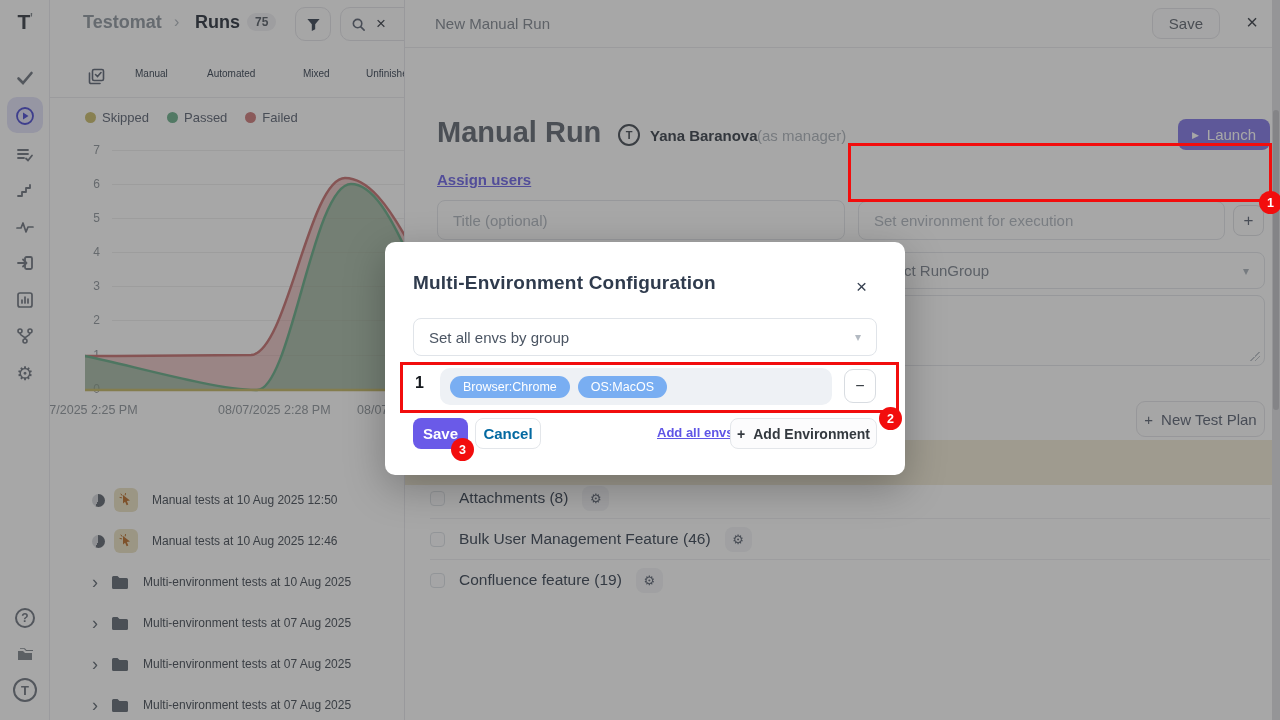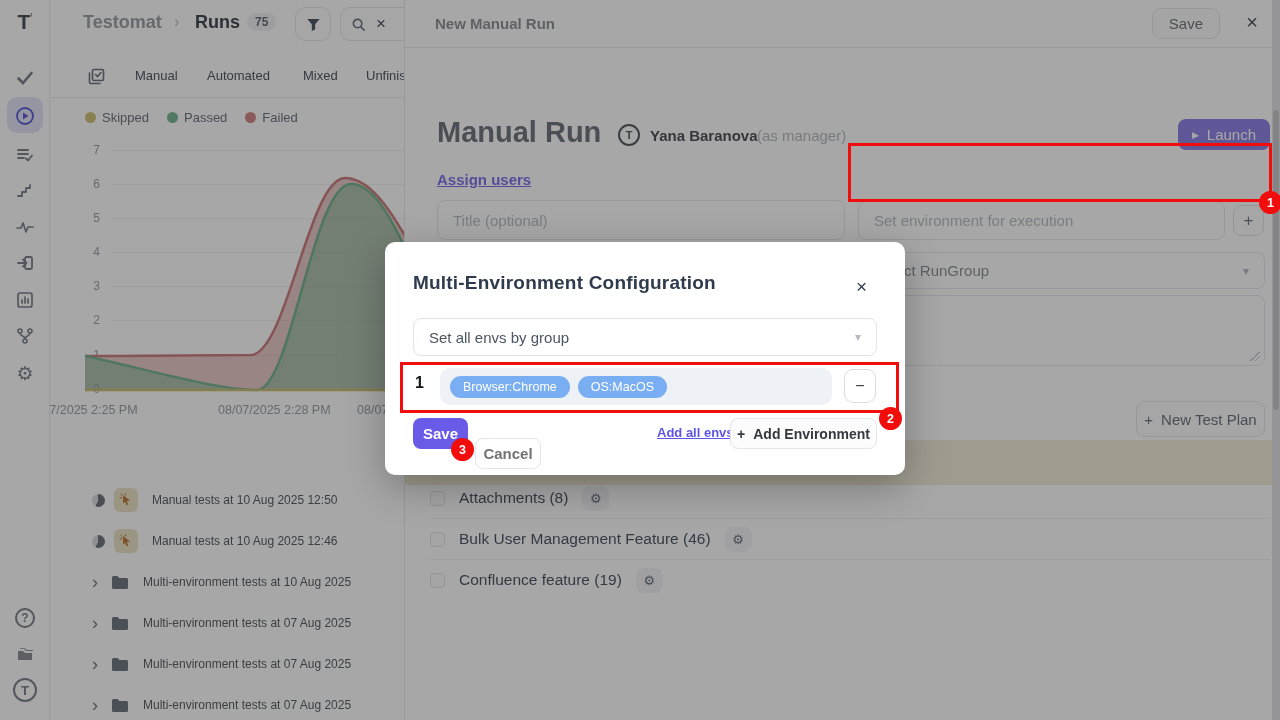--- a/index.html
+++ b/index.html
@@ -22,39 +22,39 @@
   
   .runs-panel{left:50px;top:0;width:355px;height:720px;background:#fff;border-right:1px solid #e9e9ee;overflow:hidden;}
   .crumb-app{left:33px;top:12px;font-size:18px;font-weight:700;color:#9aa1a9;}
   .crumb-sep{left:124px;top:13px;font-size:16px;color:#b6bcc3;}
   .crumb-page{left:145px;top:12px;font-size:18px;font-weight:800;color:#3f4650;}
   .count-badge{left:197px;top:13px;background:#f1f1f4;border-radius:10px;padding:2px 8px;font-size:12px;font-weight:600;color:#666c75;}
   .filter-btn{left:245px;top:7px;width:36px;height:34px;border:1px solid #e7e7eb;border-radius:10px;display:flex;align-items:center;justify-content:center;background:#fdfdfe;}
   .search-box{left:290px;top:7px;width:80px;height:34px;border:1px solid #e7e7eb;border-radius:10px;background:#fdfdfe;display:flex;align-items:center;gap:10px;padding-left:10px;}
   .search-x{font-size:17px;color:#4a4f57;}
   .tabs-row{left:0;top:58px;width:355px;height:38px;}
-  .tab{font-size:13px;color:#4b5563;}
+  .tab{font-size:10px;color:#4b5563;}
   .panel-divider{left:0;top:97px;width:355px;border-top:1px solid #ececef;}
   .legend{left:35px;top:110px;display:flex;gap:18px;align-items:flex-end;}
   .lg-item{display:flex;gap:6px;align-items:center;font-size:13px;color:#6b7280;}
   .lg-dot{width:11px;height:11px;border-radius:50%;}
   .grid-line{left:62px;width:293px;border-top:1px solid #efefef;}
   .ytick{left:20px;width:30px;text-align:right;font-size:12px;color:#9aa0a6;}
   .xtick{top:403px;font-size:12.5px;color:#9aa0a6;white-space:nowrap;}
   .run-row{left:0;width:370px;height:40px;display:flex;align-items:center;}
   .run-label{font-size:12px;color:#565d66;white-space:nowrap;}
   .pie-ic{width:13px;height:13px;border-radius:50%;background:conic-gradient(#6e747d 0 210deg,#d9dce0 210deg 360deg);margin-left:42px;flex:0 0 auto;}
   .man-ic{width:24px;height:24px;border-radius:6px;background:#ede5c8;margin:0 14px 0 9px;display:flex;align-items:center;justify-content:center;flex:0 0 auto;}
   .chev{margin-left:42px;font-size:18px;color:#6f7781;line-height:1;flex:0 0 auto;}
   .fold-ic{margin:0 14px 0 13px;flex:0 0 auto;display:flex;}
 
   
   .main-panel{left:405px;top:0;width:875px;height:720px;background:#fff;}
   .drawer-bar{left:405px;top:0;width:875px;height:48px;border-bottom:1px solid #ececf0;background:#fff;}
-  .drawer-title{left:30px;top:15px;font-size:15px;color:#8d939c;font-weight:bold;}
+  .drawer-title{left:30px;top:15px;font-size:15px;color:#8d939c;}
   .save-top{right:60px;top:8px;height:31px;padding:0 16px;border:1px solid #e7e7eb;border-radius:9px;background:#fcfcfd;font-size:15px;color:#6f757e;display:flex;align-items:center;}
   .close-top{right:22px;top:12px;font-size:20px;color:#4a4f57;line-height:1;}
   .big-title{left:32px;top:68px;font-size:29px;font-weight:700;color:#70767f;}
   .owner-avatar{left:213px;top:76px;width:22px;height:22px;border-radius:50%;border:2px solid #555b63;display:flex;align-items:center;justify-content:center;font-size:11px;font-weight:800;color:#555b63;}
   .owner-name{left:245px;top:79px;font-size:15px;font-weight:800;color:#4a515a;}
   .owner-role{left:352px;top:79px;font-size:15px;color:#b4bac1;}
   .launch-btn{left:773px;top:71px;width:92px;height:31px;border-radius:8px;background:#8d84e9;color:#fff;font-size:15px;display:flex;align-items:center;justify-content:center;gap:8px;}
   .launch-play{font-size:9px;}
   .assign-link{left:32px;top:123px;font-size:15px;font-weight:700;color:#7b73e9;text-decoration:underline;}
   .t-input{border:1px solid #e6e8ec;border-radius:8px;background:#fff;font-size:15px;color:#3c434c;padding:0 15px;}
@@ -87,21 +87,21 @@
   
   #modal{left:385px;top:242px;width:520px;height:233px;background:#fff;border-radius:10px;box-shadow:0 12px 40px rgba(0,0,0,.28);z-index:60;}
   .m-title{left:28px;top:30px;font-size:19px;font-weight:800;color:#2f3b4d;letter-spacing:.2px;}
   .m-close{right:38px;top:35px;font-size:19px;color:#374151;line-height:1;}
   .m-select{left:28px;top:76px;width:464px;height:38px;border:1px solid #e0e4e9;border-radius:8px;display:flex;align-items:center;padding:0 15px;font-size:15px;color:#4b5563;background:#fff;}
   .env-num{left:30px;top:132px;font-size:16px;font-weight:700;color:#14181d;}
   .env-chipbox{left:55px;top:126px;width:392px;height:37px;background:#eef1f5;border-radius:10px;display:flex;align-items:center;gap:8px;padding:0 10px;}
   .env-tag{background:#79aef2;color:#fff;font-size:12.5px;border-radius:999px;padding:4px 13px;white-space:nowrap;}
   .minus-btn{left:459px;top:127px;width:32px;height:34px;border:1px solid #d8dce1;border-radius:9px;background:#fff;display:flex;align-items:center;justify-content:center;font-size:16px;color:#33393f;}
   .m-save{left:28px;top:176px;width:55px;height:31px;border-radius:8px;background:#6a5ae8;color:#fff;font-size:15px;font-weight:700;display:flex;align-items:center;justify-content:center;}
-  .m-cancel{left:90px;top:176px;width:66px;height:31px;border-radius:8px;border:1px solid #e3e6ea;background:#fff;color:#737373;font-size:15px;font-weight:600;display:flex;align-items:center;justify-content:center;margin-top:20px;}
+  .m-cancel{left:90px;top:176px;width:66px;height:31px;border-radius:8px;border:1px solid #e3e6ea;background:#fff;color:#0369a1;font-size:15px;font-weight:600;display:flex;align-items:center;justify-content:center;}
   .m-addall{left:272px;top:183px;font-size:13px;font-weight:700;color:#5f55e6;text-decoration:underline;}
   .m-addenv{left:345px;top:176px;width:147px;height:31px;border-radius:8px;border:1px solid #e3e6ea;background:#fcfcfd;color:#33393f;font-size:14px;font-weight:600;display:flex;align-items:center;justify-content:center;gap:8px;}
 
   
   .red-box{border:3px solid #f20d0d;z-index:70;}
   #rb1{left:848px;top:143px;width:424px;height:59px;}
   #rb2{left:400px;top:362px;width:499px;height:51px;}
   .num-circle{width:23px;height:23px;border-radius:50%;background:#f20d0d;color:#fff;font-size:12.5px;font-weight:800;display:flex;align-items:center;justify-content:center;z-index:75;}
   #nc1{left:1259px;top:191px;}
   #nc2{left:879px;top:407px;}

